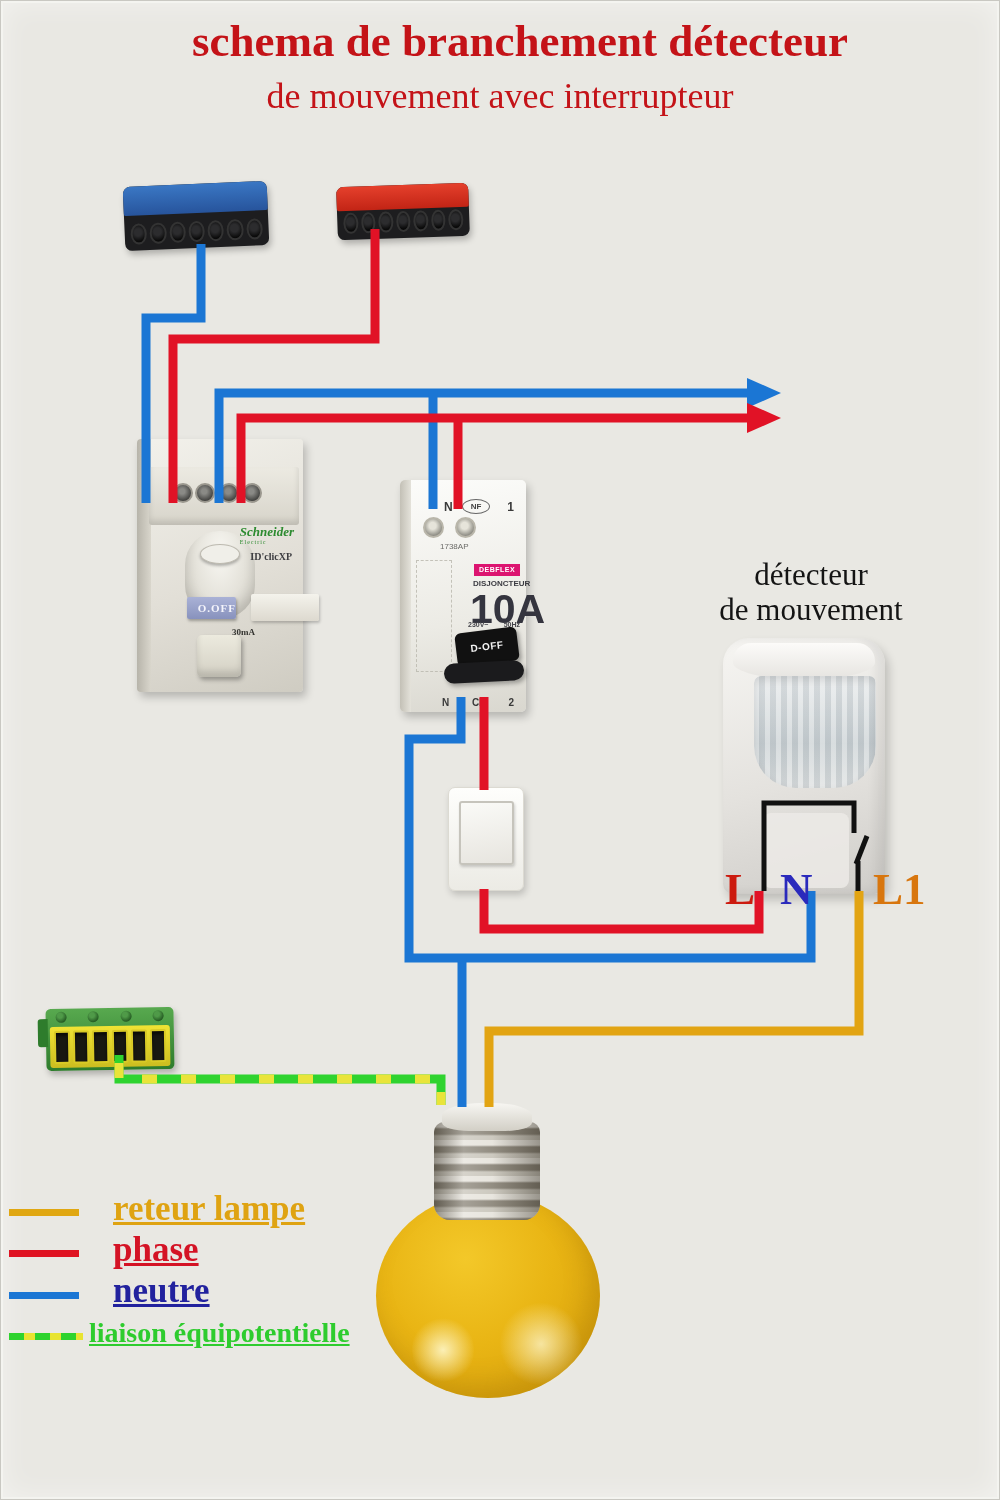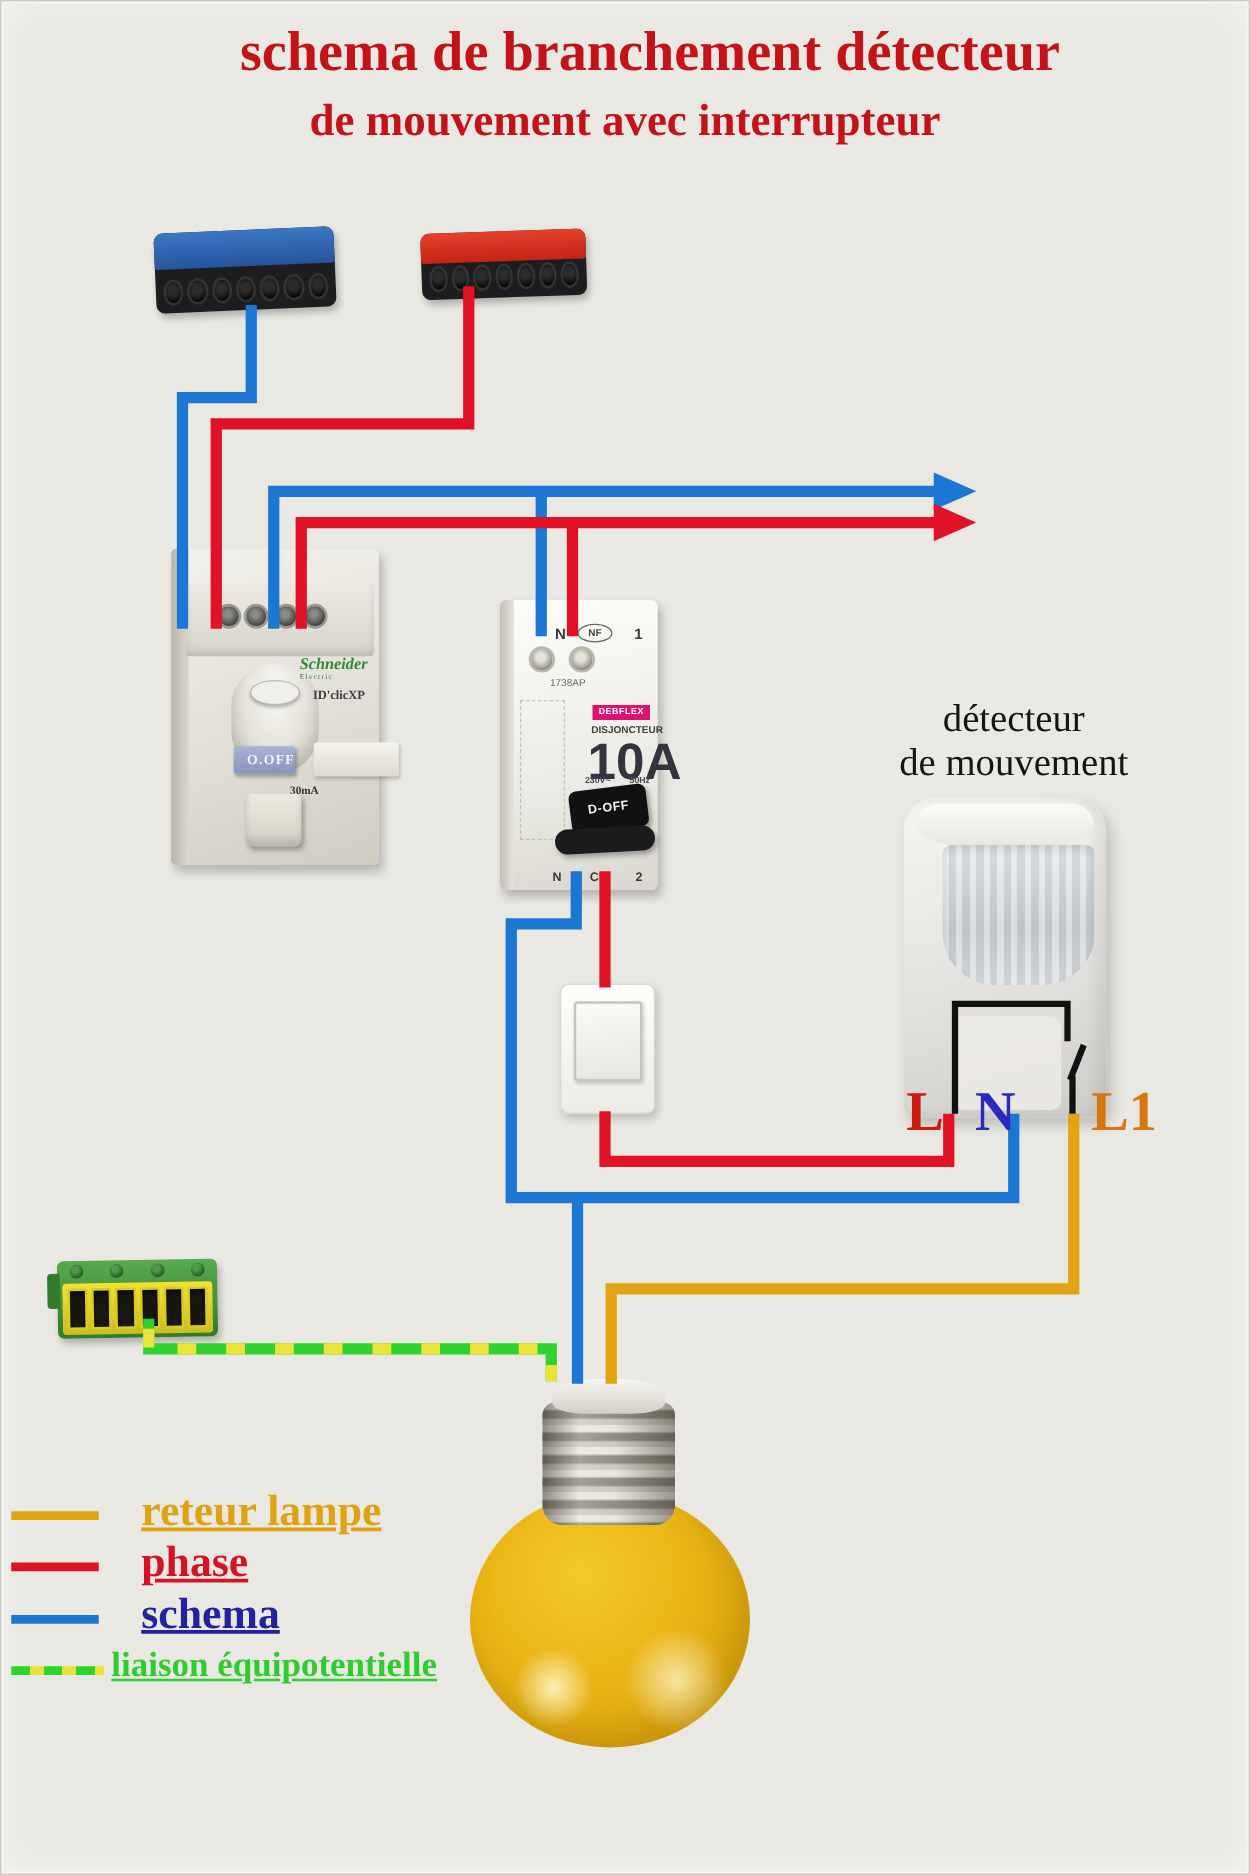--- a/index.html
+++ b/index.html
@@ -8,21 +8,21 @@
     position:relative; width:1000px; height:1500px; margin:0 auto;
     background:#e9e8e3; overflow:hidden;
     font-family:"Liberation Serif","DejaVu Serif",serif;
     box-shadow: inset 0 0 0 2px #f4f4f0, inset 0 0 30px rgba(255,255,255,.5);
     border:1px solid #c9c8c2;
   }
   
   .title1 { position:absolute; top:14px; left:0; width:100%; text-align:center;
     font-size:45px; font-weight:bold; color:#c41318;margin-left:20px; }
   .title2 { position:absolute; top:74px; left:0; width:100%; text-align:center;
-    font-size:36px; font-weight:bold; color:#c41318; }
+    font-size:36px; font-weight:normal; color:#c41318; }
   .footer { position:absolute; top:1424px; left:0; width:100%; text-align:center;
     font-size:47px; font-weight:bold; color:#c8100e; letter-spacing:1px; }
 
   
   svg.wires { position:absolute; left:0; top:0; z-index:3; pointer-events:none; }
 
   
   .dblock { position:absolute; z-index:2; border-radius:7px; background:#1d1d1f;
     box-shadow:2px 4px 6px rgba(0,0,0,.25); }
   .dblock .cap { position:absolute; left:0; right:0; top:0; height:46%;
@@ -329,18 +329,18 @@
     <polyline points="763,890 763,802 853,802 853,832" fill="none" stroke="#111" stroke-width="5"></polyline>
     <line x1="866" y1="835" x2="855" y2="863" stroke="#111" stroke-width="5"></line>
     <line x1="857" y1="860" x2="857" y2="890" stroke="#111" stroke-width="5"></line>
   </svg>
 
   <div class="leg-line ll1"></div>
   <div class="leg-text lt1">reteur lampe</div>
   <div class="leg-line ll2"></div>
   <div class="leg-text lt2">phase</div>
   <div class="leg-line ll3"></div>
-  <div class="leg-text lt3">schema</div>
+  <div class="leg-text lt3">neutre</div>
   <div class="leg-line ll4"></div>
   <div class="leg-text lt4">liaison équipotentielle</div>
 
 
 </div>
 
 </body></html>

